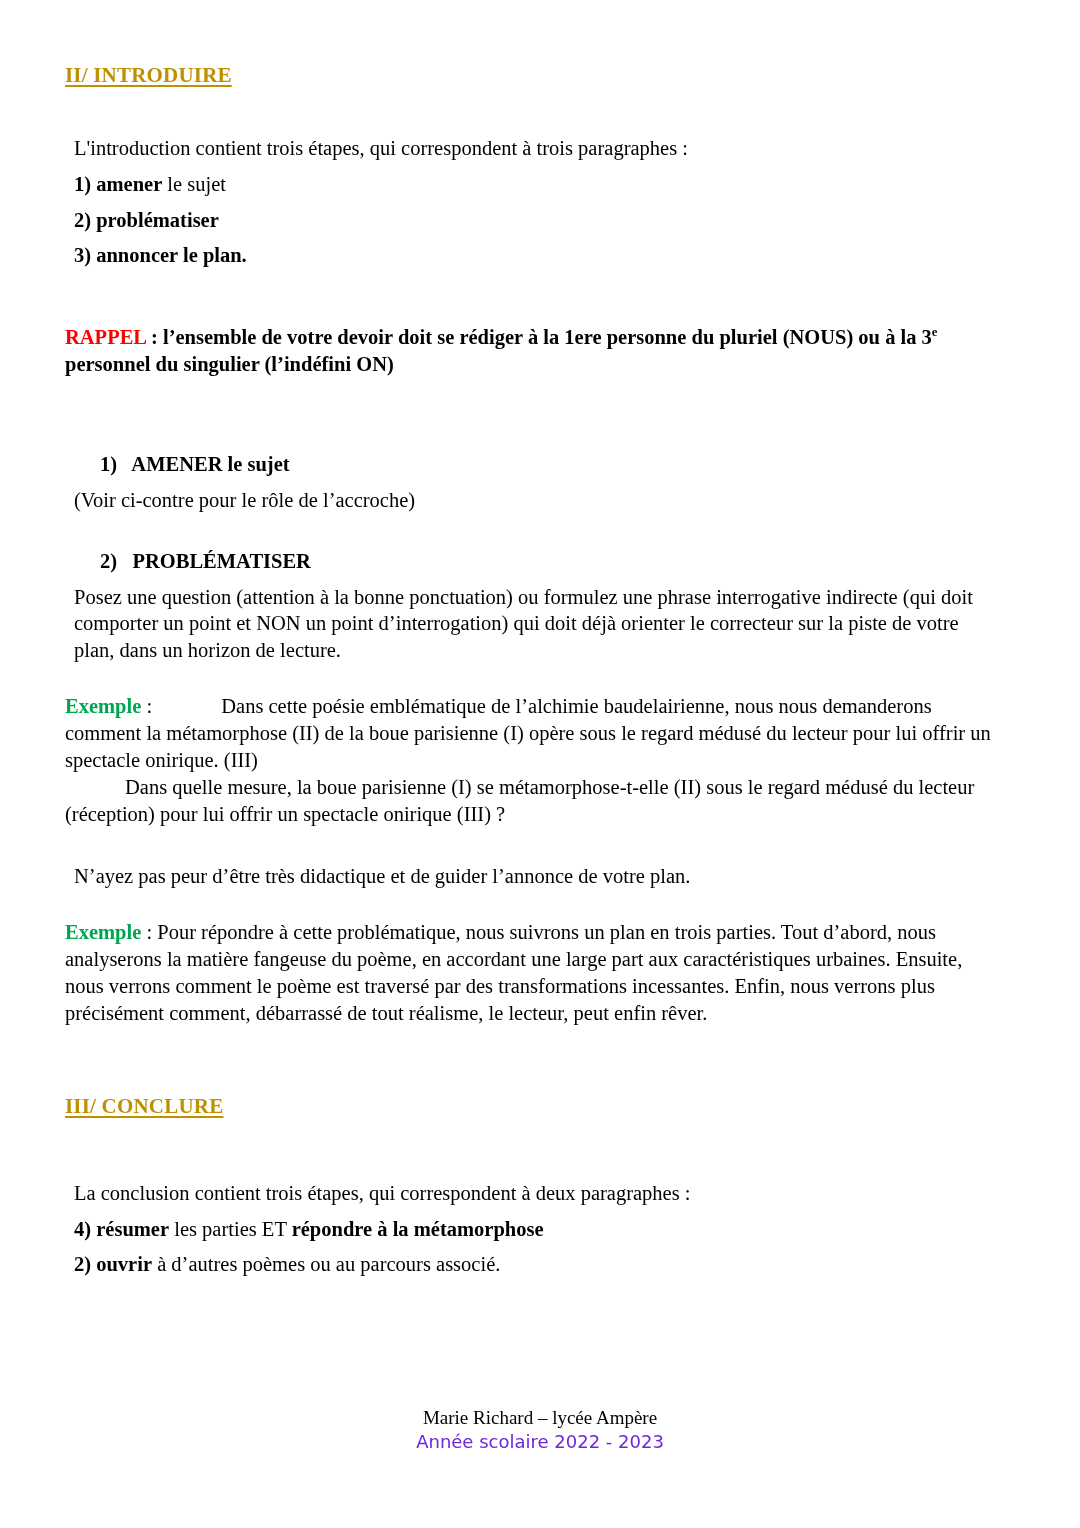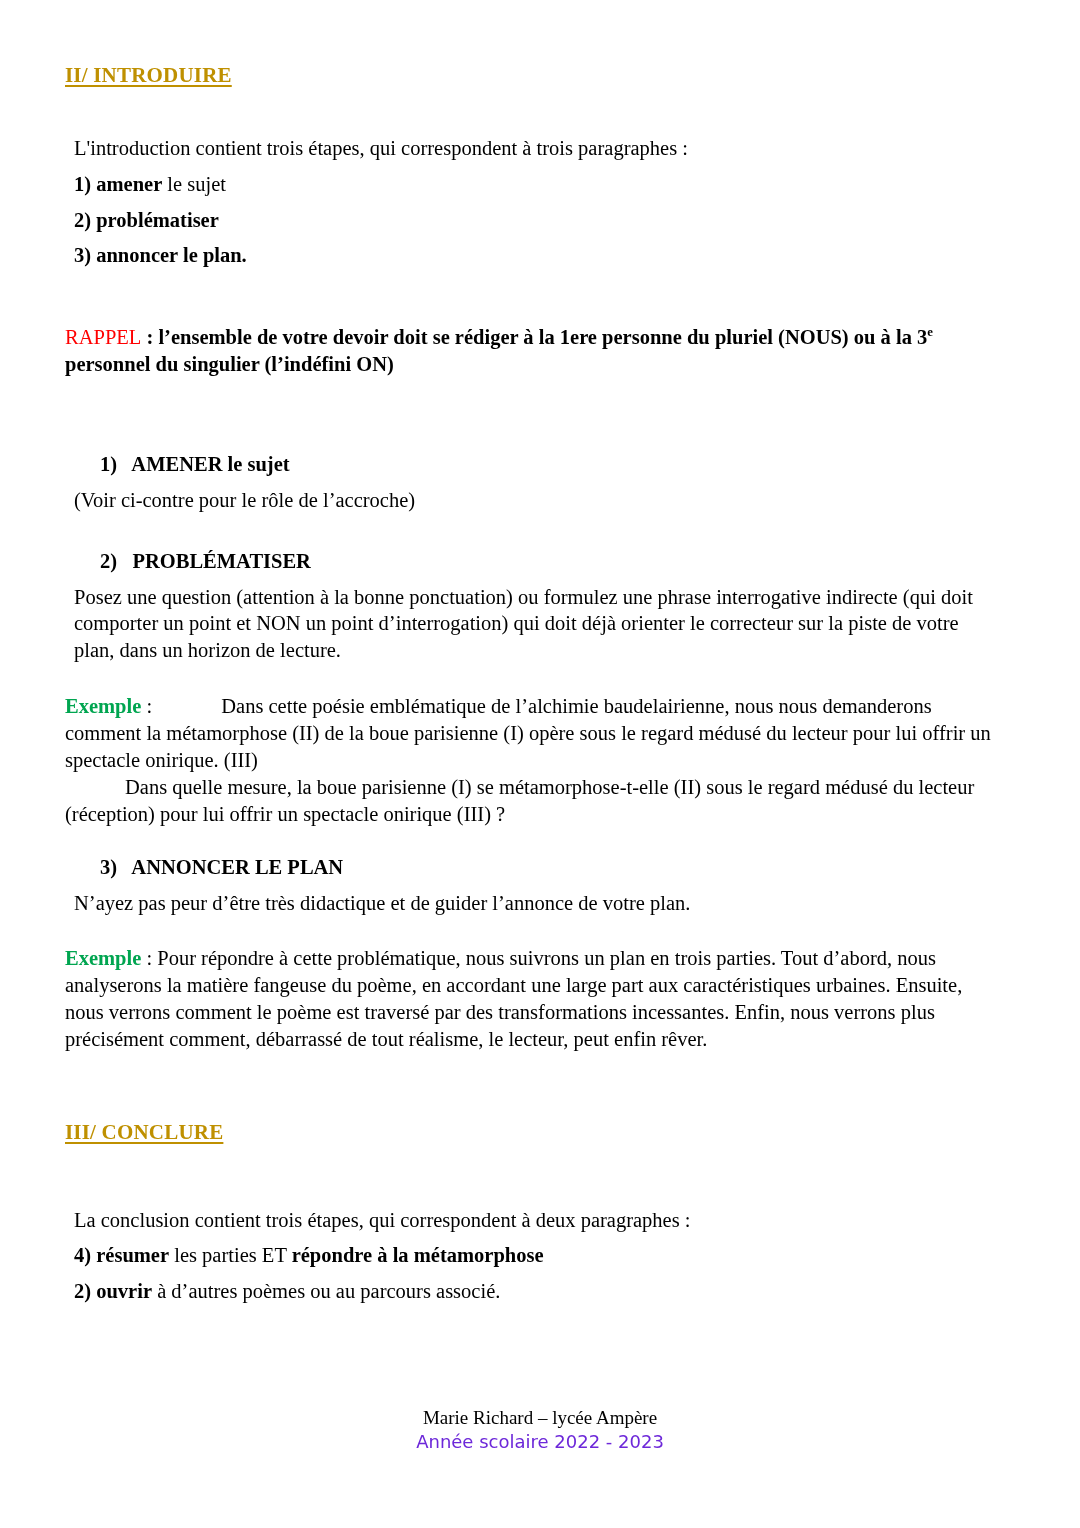--- a/index.html
+++ b/index.html
@@ -55,21 +55,21 @@
   b, .b { font-weight: bold; }
 
   
   .rappel-block {
     font-size: 20.5px;
     line-height: 1.32;
     font-weight: bold;
   }
   .rappel-label {
     color: #FF0000;
-    font-weight: normal;
+    font-weight: bold;
     text-align: center;
   }
   .sup-e {
     font-size: 0.62em;
     vertical-align: super;
     line-height: 0;
   }
 
   
   .sub-heading {
@@ -164,21 +164,20 @@
     <p class="exemple-block">
       <span class="exemple-label">Exemple</span><span> : </span><span class="indent-run"></span><span>Dans cette poésie emblématique de l’alchimie baudelairienne, nous nous demanderons comment la métamorphose (II) de la boue parisienne (I) opère sous le regard médusé du lecteur pour lui offrir un spectacle onirique. (III)</span>
     </p>
 
     <p class="exemple-block">
       <span class="indent-para"></span><span>Dans quelle mesure, la boue parisienne (I) se métamorphose-t-elle (II) sous le regard médusé du lecteur (réception) pour lui offrir un spectacle onirique (III) ?</span>
     </p>
 
     <div class="spacer-md"></div>
 
-    <p class="sub-heading">3)   ANNONCER LE PLAN</p>
 
     <p class="para">N’ayez pas peur d’être très didactique et de guider l’annonce de votre plan.</p>
 
     <div class="spacer-sm"></div>
 
     <p class="exemple-block">
       <span class="exemple-label">Exemple</span><span> : </span><span>Pour répondre à cette problématique, nous suivrons un plan en trois parties. Tout d’abord, nous analyserons la matière fangeuse du poème, en accordant une large part aux caractéristiques urbaines. Ensuite, nous verrons comment le poème est traversé par des transformations incessantes. Enfin, nous verrons plus précisément comment, débarrassé de tout réalisme, le lecteur, peut enfin rêver.</span>
     </p>
 
     <div class="spacer-xxl"></div>

